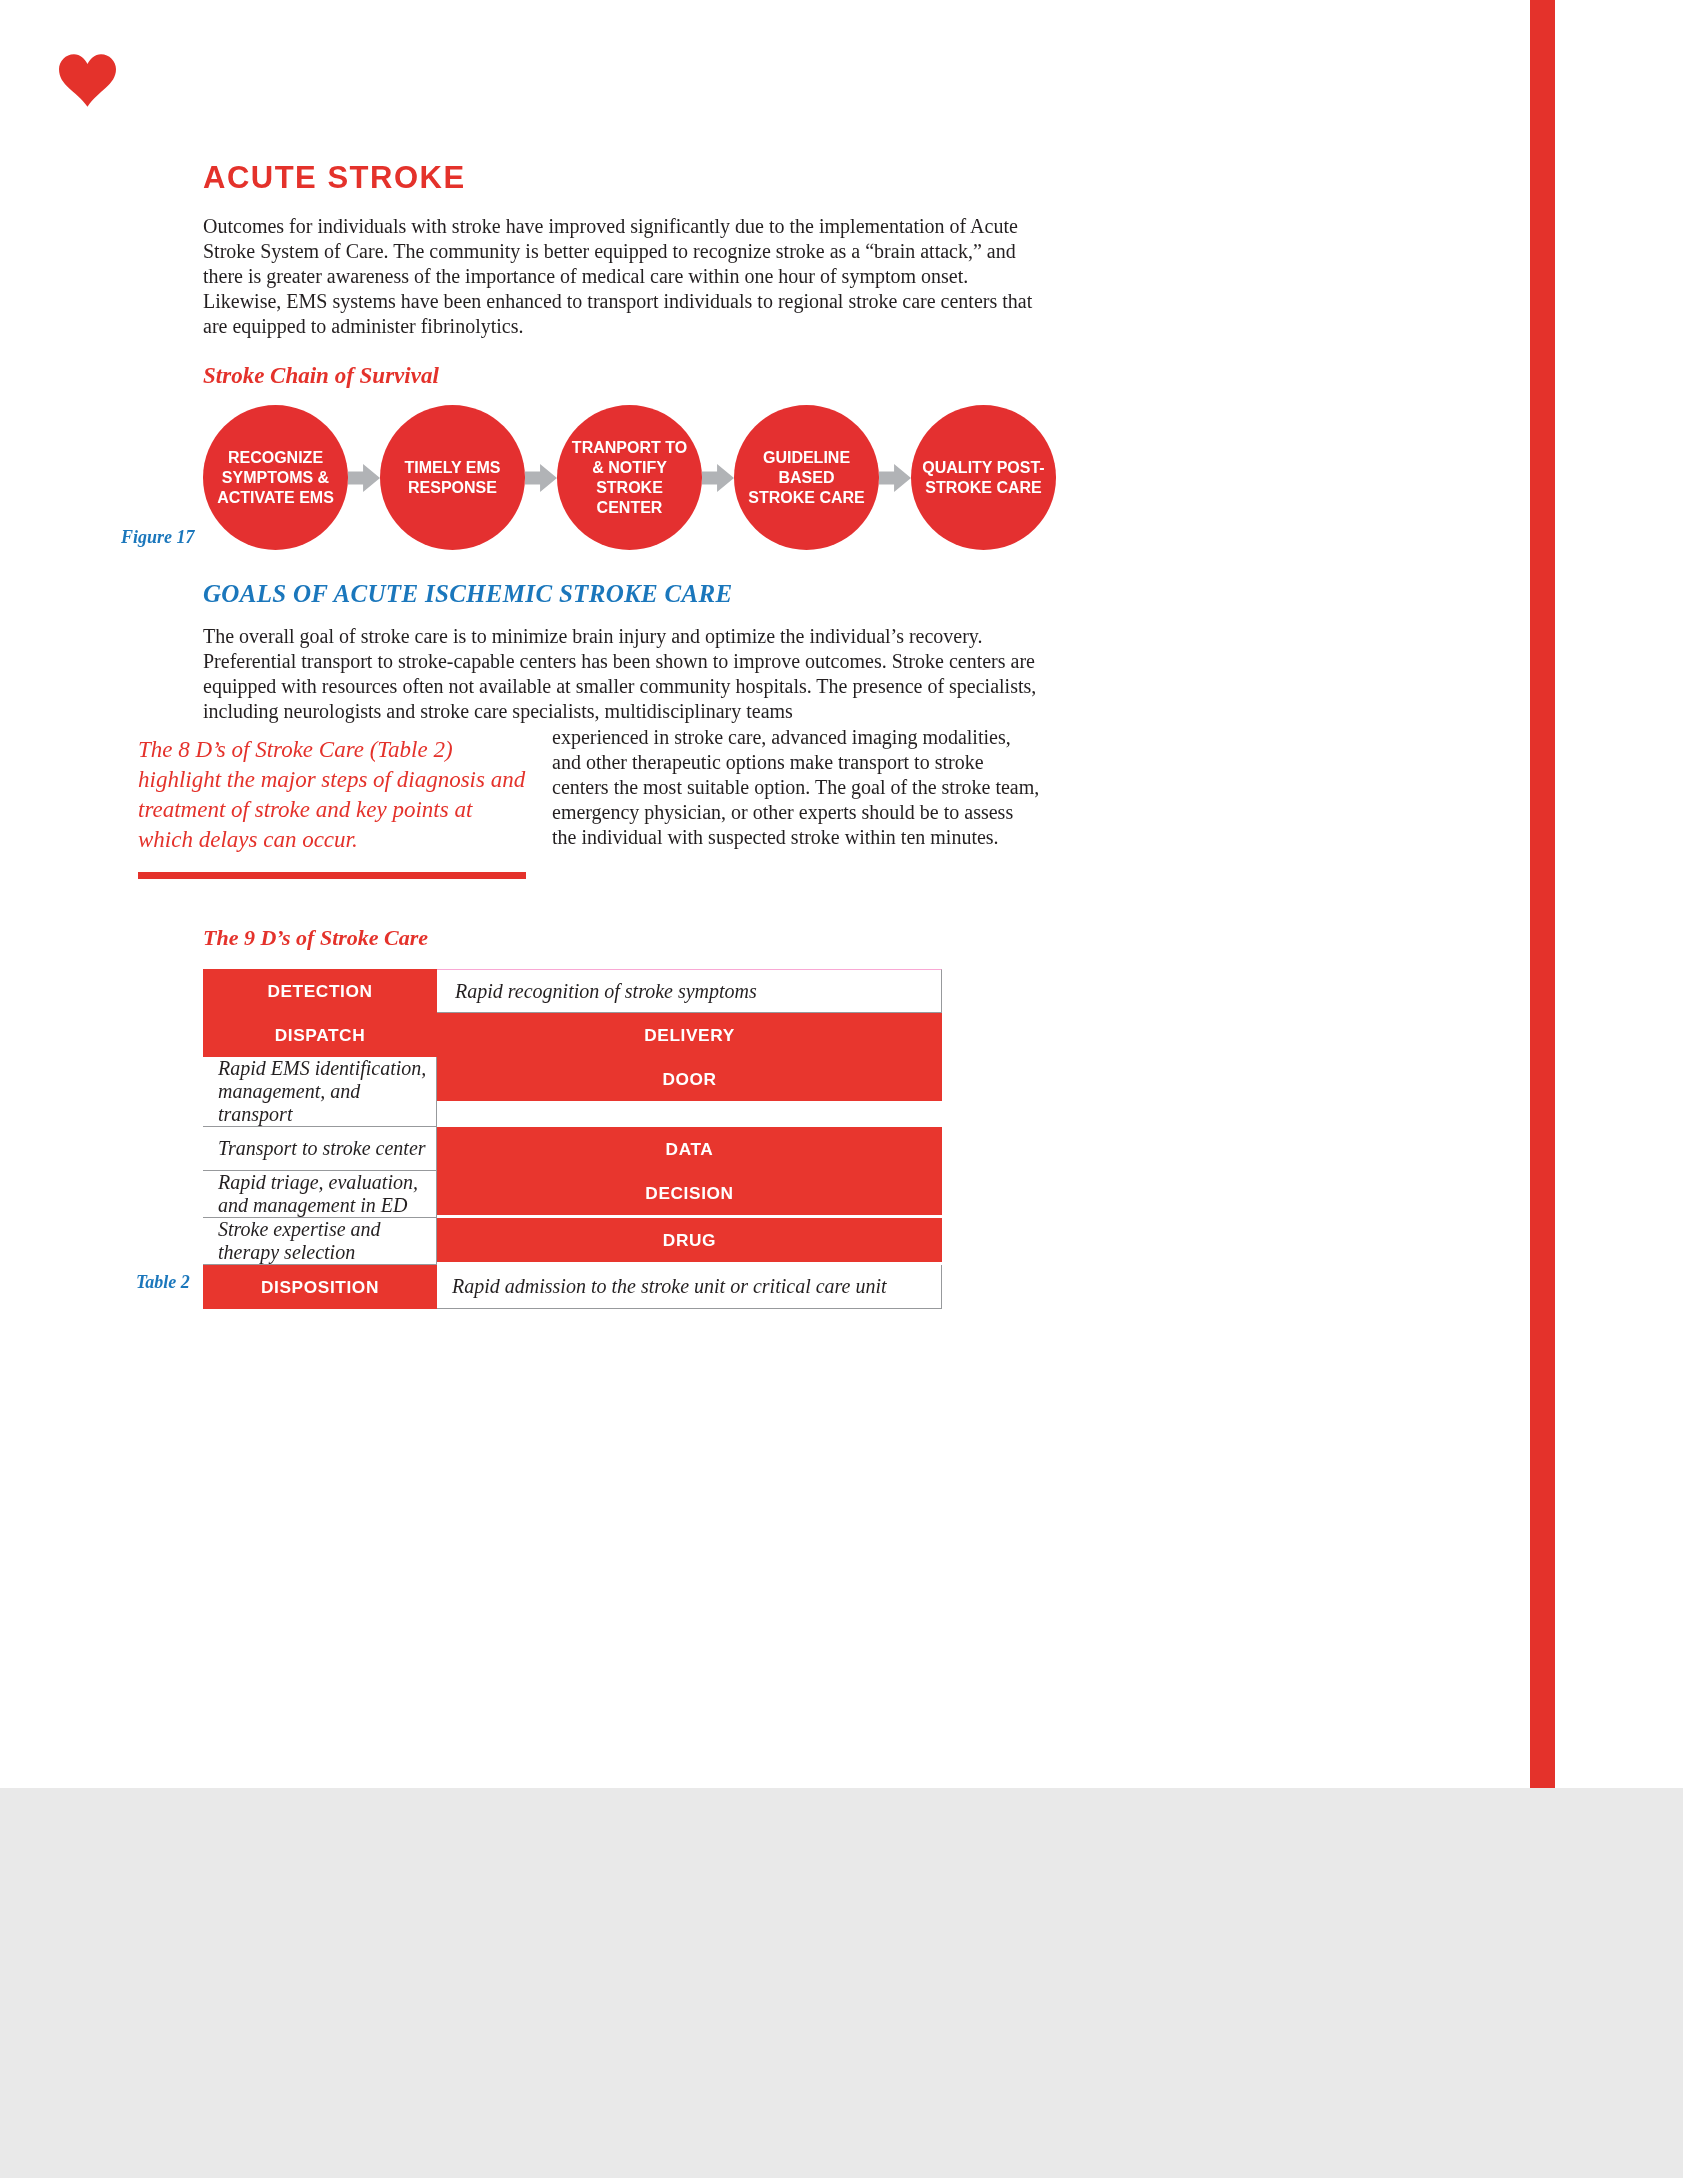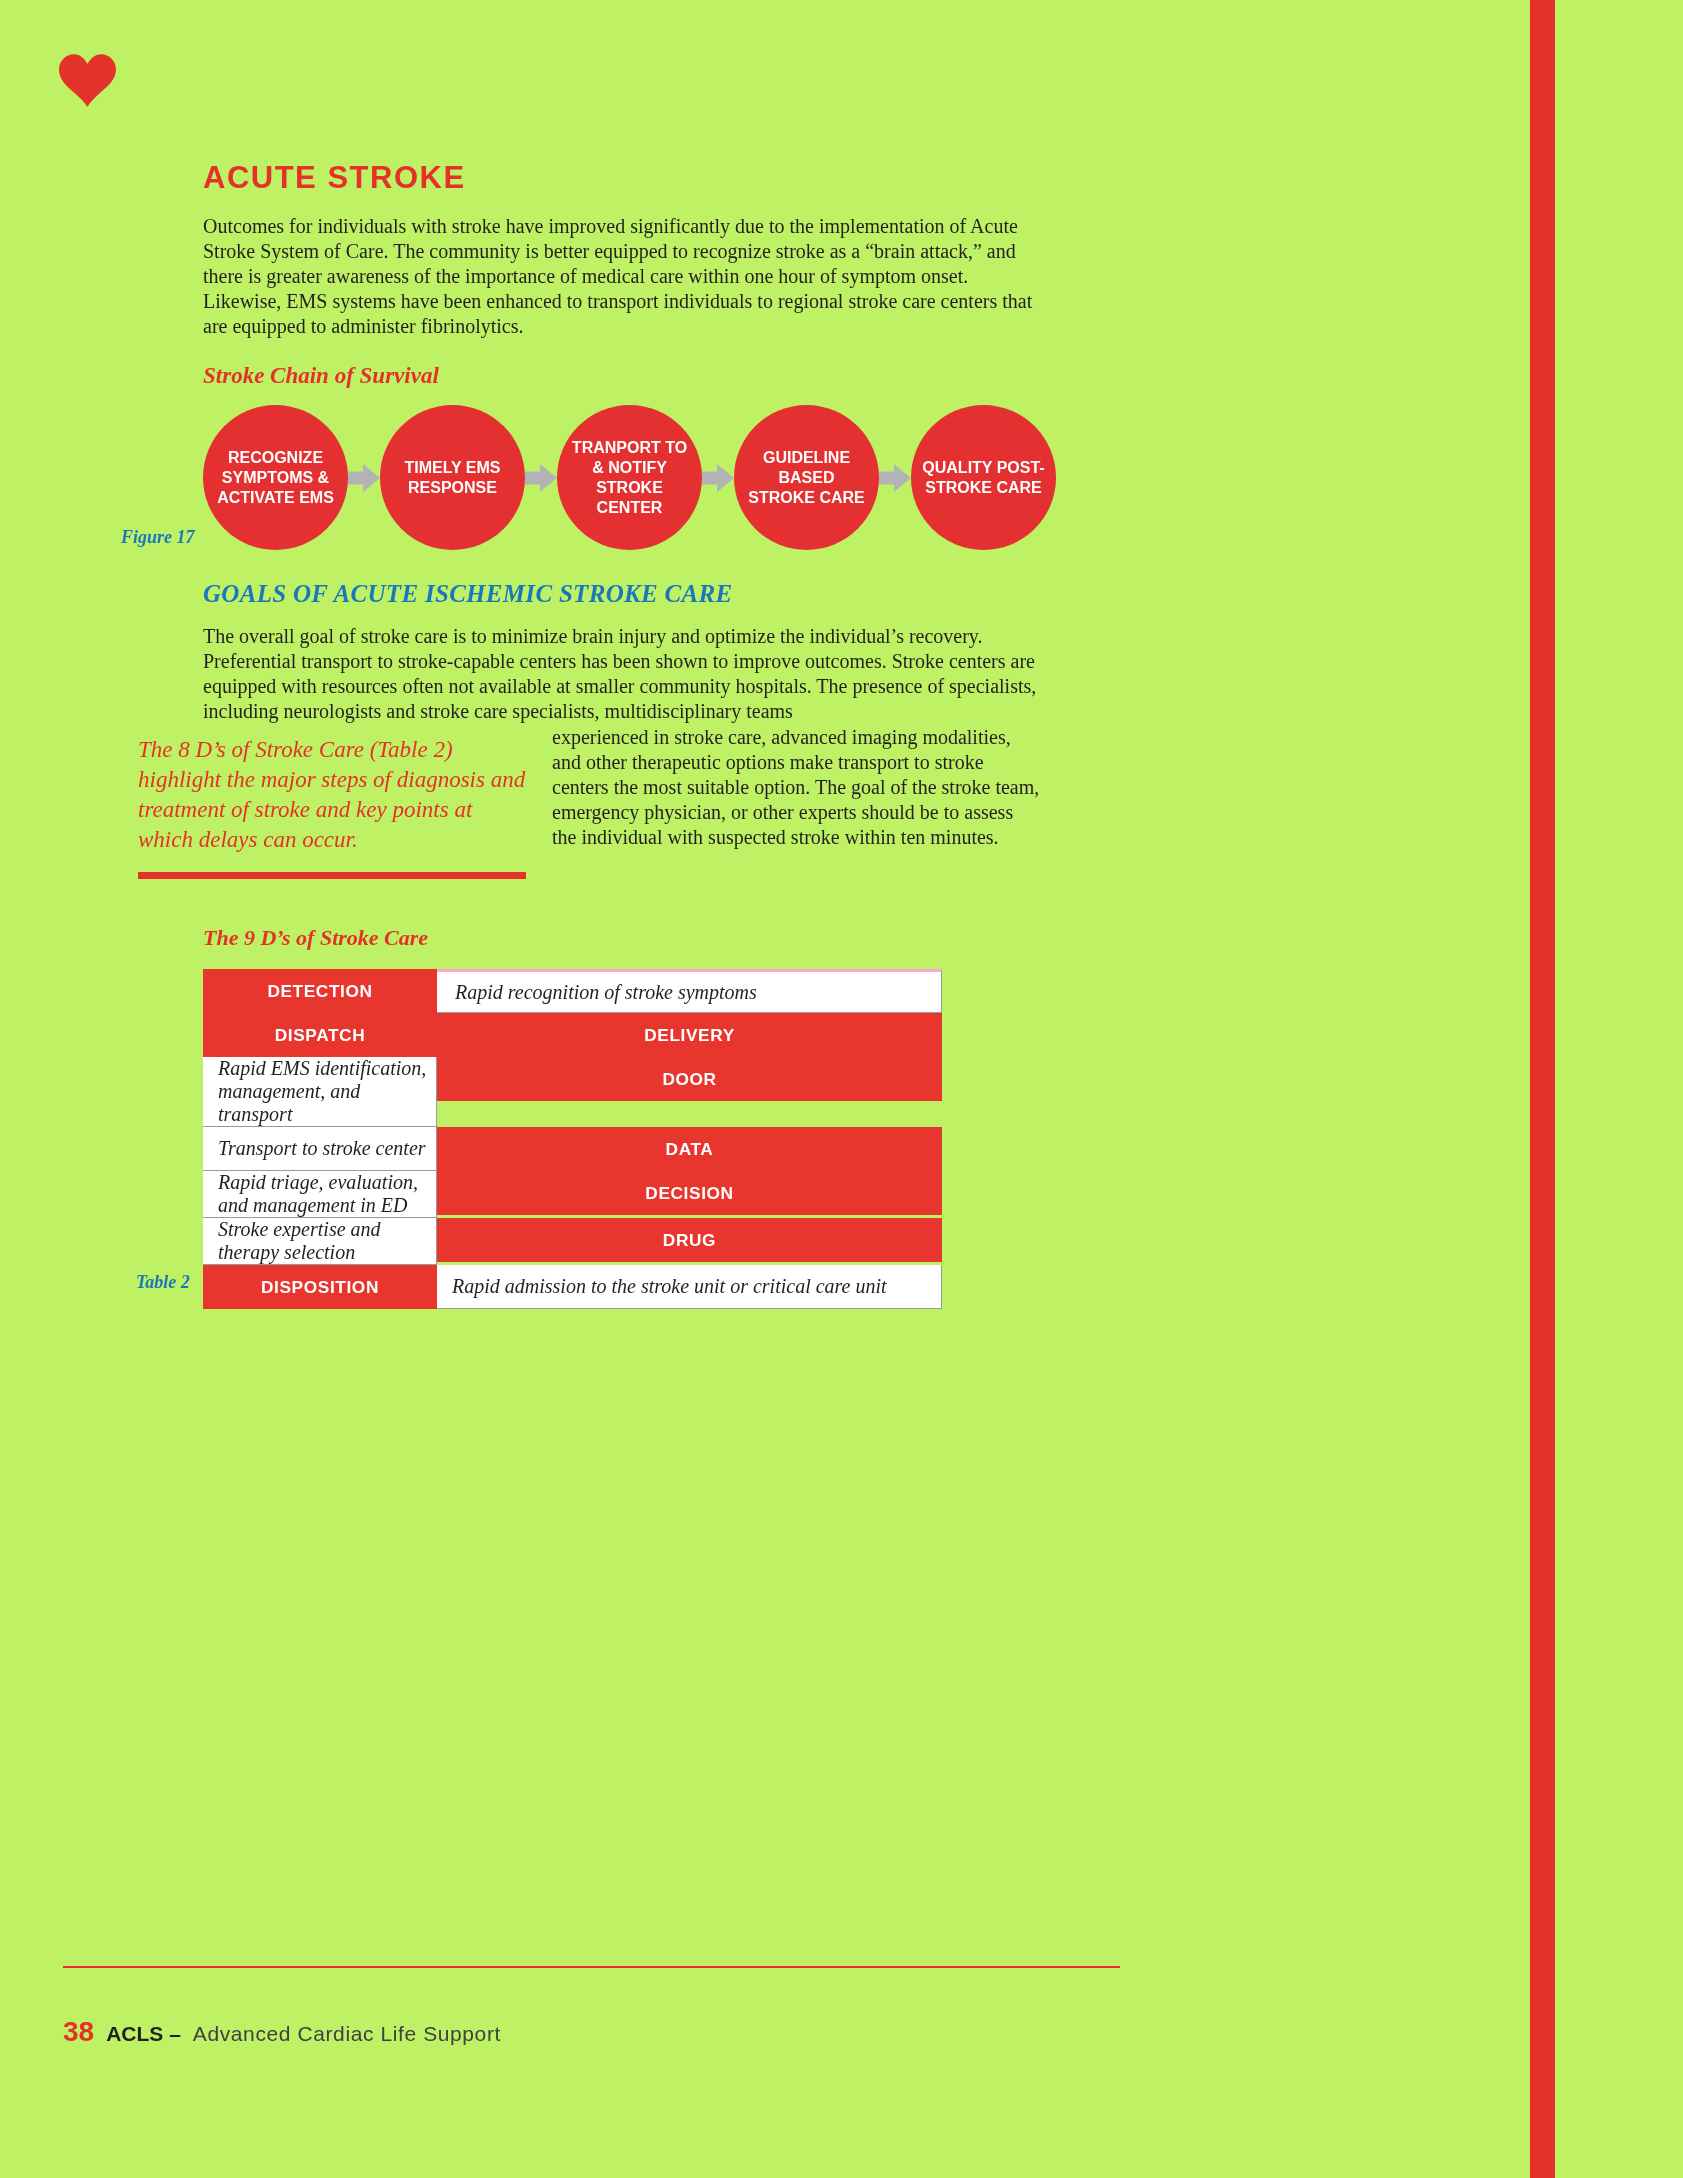--- a/index.html
+++ b/index.html
@@ -1,20 +1,20 @@
 <!DOCTYPE html>
 <html><head>
 <meta charset="utf-8">
 <style>
   * { margin:0; padding:0; box-sizing:border-box; }
   html,body { background:#e9e9e9; }
   .page {
     position:relative;
-    width:1683px; height:2178px;
-    background:#bef264;
+    width:1683px; height:1788px;
+    background:#ffffff;
     font-family:"Liberation Serif", serif;
     color:#231f20;
     overflow:hidden;
     margin:0 auto;
   }
   .edge-bar {
     position:absolute; left:1530px; top:0; width:25px; height:2178px;
     background:#e4322b;
   }
   .heart { position:absolute; left:59px; top:54px; width:57px; height:53px; }
@@ -64,21 +64,21 @@
     font-size:17.3px; letter-spacing:0.6px;
     display:flex; align-items:center; justify-content:center;
     height:44px;
   }
   .ddesc {
     font-style:italic; font-size:20px; color:#231f20;
     display:flex; align-items:center; padding-left:15px;
     border:1px solid #97999c; border-left:none; border-top:none;
     background:#ffffff;
   }
-  .ddesc:nth-child(2) { border-top:3px solid #f9a8d4;padding-left:18px; }
+  .ddesc:nth-child(2) { border-top:1px solid #f9a8d4;padding-left:18px; }
   .ddesc:nth-child(4n) { background:#f1f1f2; }
 
   .side-label {
     position:absolute; font-style:italic; font-weight:bold;
     color:#1b77bc; font-size:18px; font-family:"Liberation Serif", serif;
   }
   .fig-label { left:121px; top:527px; }
   .tbl-label { left:136px; top:1272px; }
 
   .footer-rule { position:absolute; left:63px; top:1966px; width:1057px; height:2px; background:#e4322b; }

